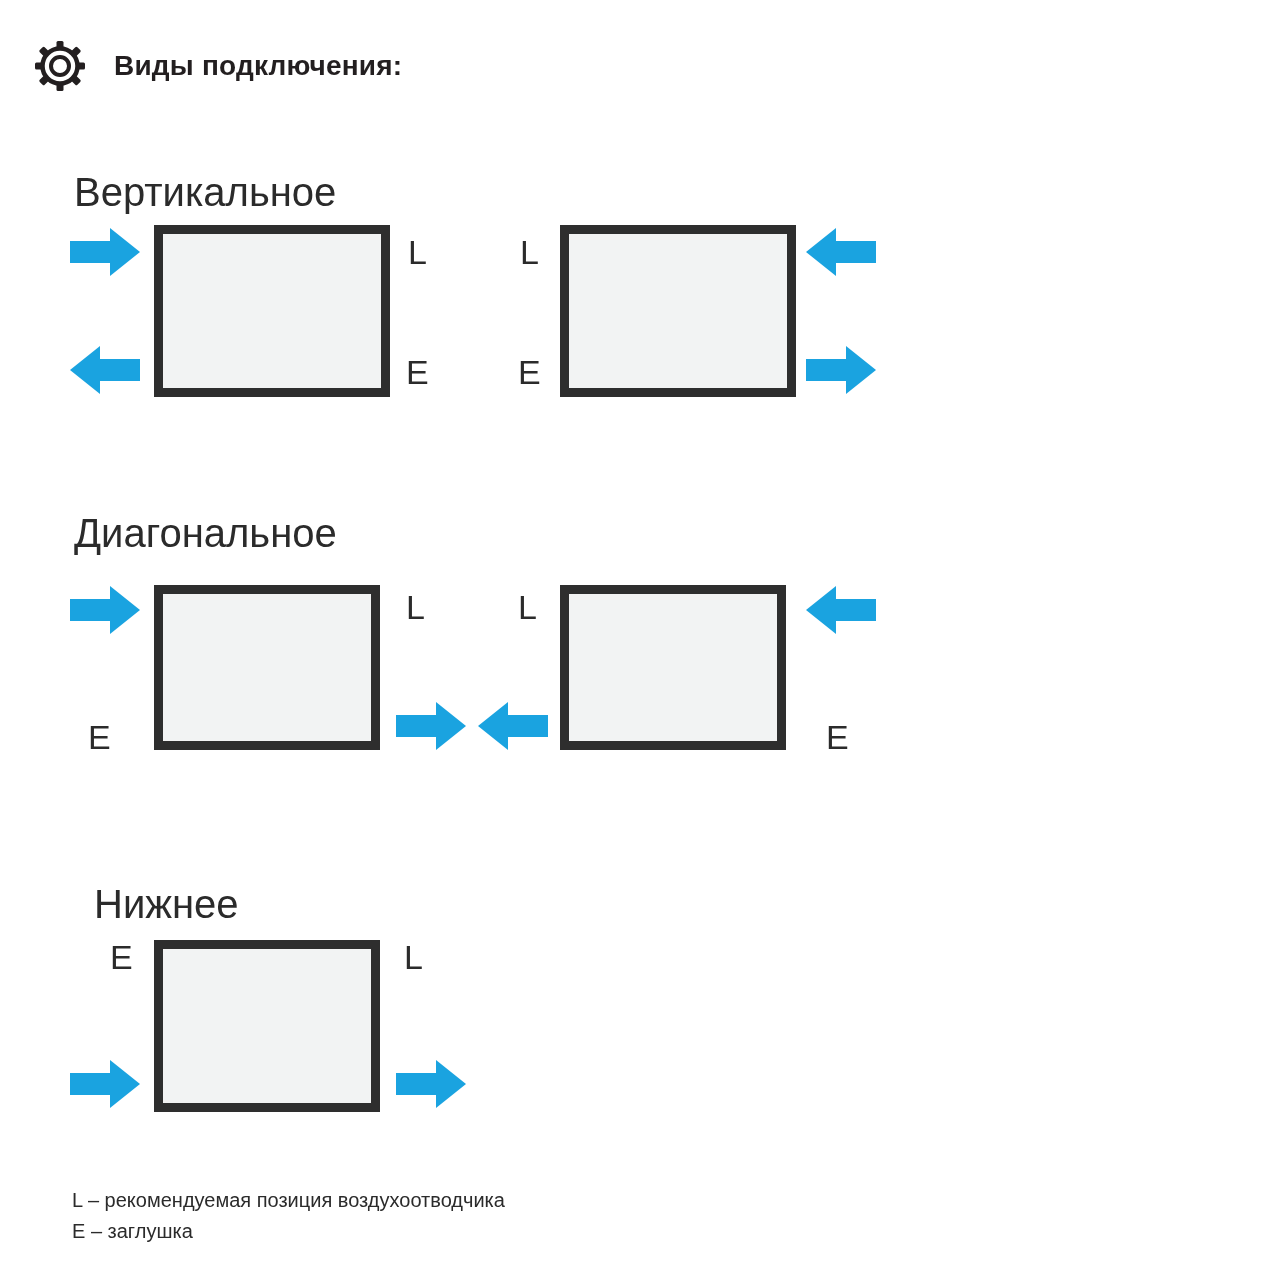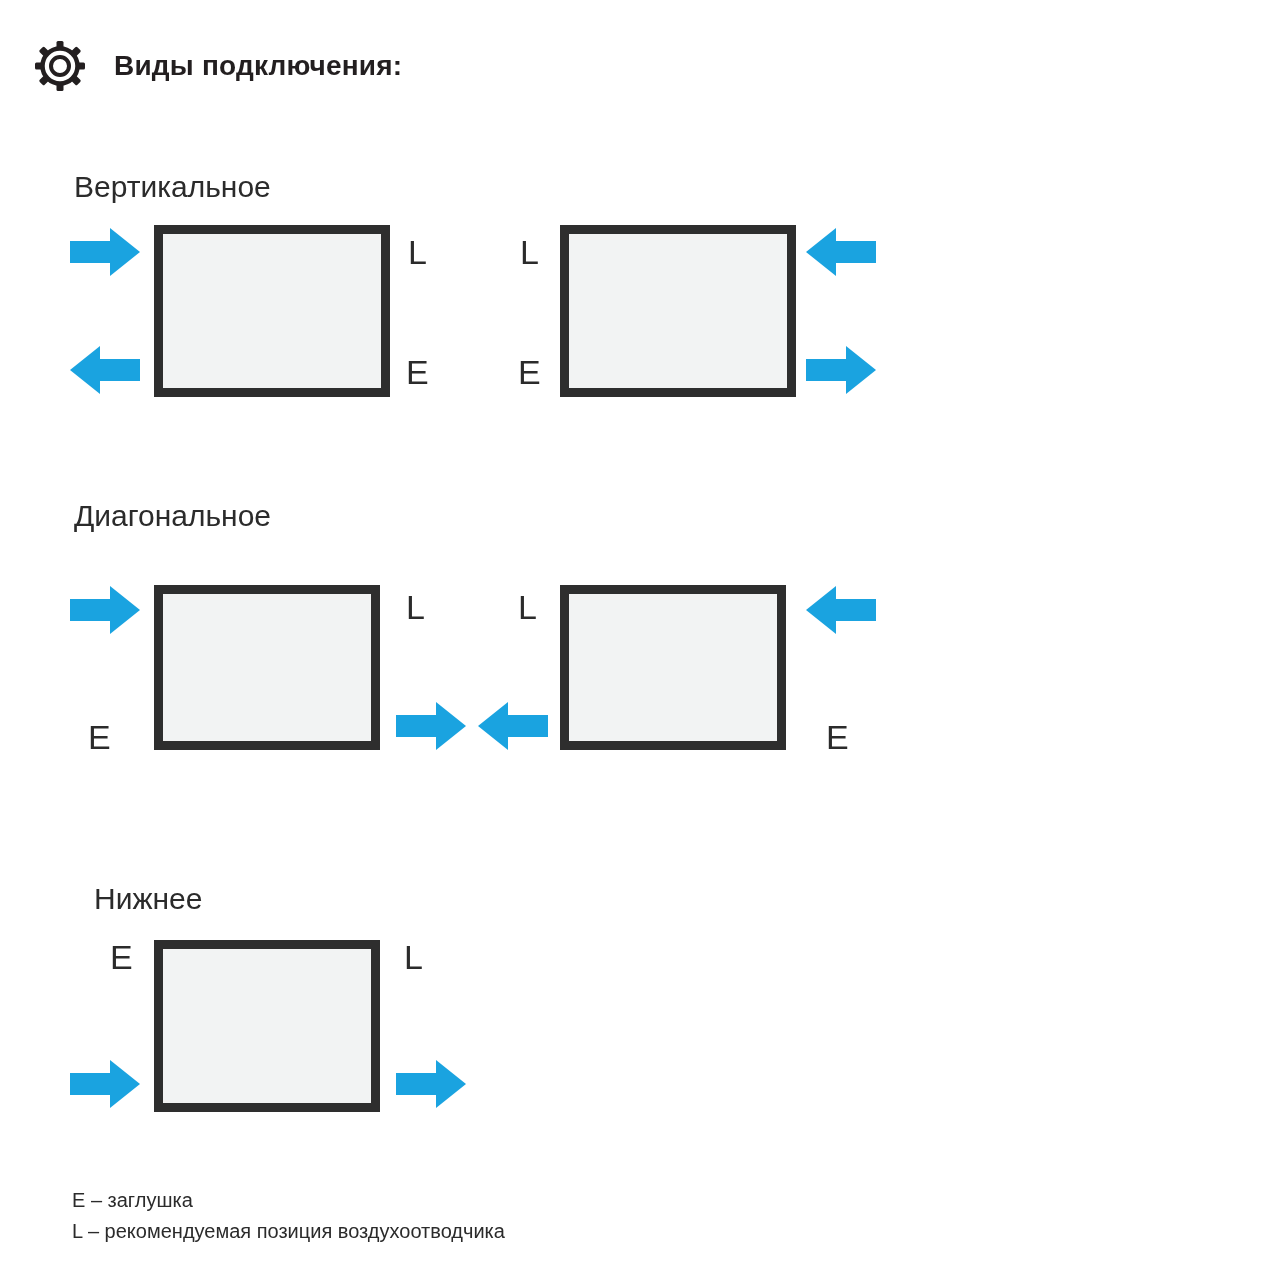--- a/index.html
+++ b/index.html
@@ -38,21 +38,21 @@
     letter-spacing: 0.2px;
     white-space: nowrap;
   }
 
   
   .section {
     position: absolute;
   }
   .section-title {
     position: absolute;
-    font-size: 30px;
+    font-size: 40px;
     color: #2b2b2b;
     white-space: nowrap;
   }
 
   
   .radiator {
     position: absolute;
     box-sizing: border-box;
     background: #f2f3f3;
     border: 9px solid #2e2e2e;
@@ -145,21 +145,21 @@
           <polygon fill="#1aa3e0" points="0,15 40,15 40,2 70,26 40,50 40,37 0,37"></polygon>
         </svg>
     </span>
 
     <span class="lbl" style="left:520px; top:235px;">L</span>
     <span class="lbl" style="left:518px; top:355px;">E</span>
   </div>
 </div>
 
 <div class="section">
-  <div class="section-title" style="left:74px; top:499px;">Диагональное</div>
+  <div class="section-title" style="left:74px; top:511px;">Диагональное</div>
 
   <div>
     <div class="radiator" style="left:154px; top:585px; width:226px; height:165px;"></div>
 
     <span class="arrow" style="left:70px; top:584px;">
       <svg viewBox="0 0 70 52" width="70" height="52">
           <polygon fill="#1aa3e0" points="0,15 40,15 40,2 70,26 40,50 40,37 0,37"></polygon>
         </svg>
     </span>
     <span class="arrow" style="left:396px; top:700px;">
@@ -207,15 +207,15 @@
           <polygon fill="#1aa3e0" points="0,15 40,15 40,2 70,26 40,50 40,37 0,37"></polygon>
         </svg>
     </span>
 
     <span class="lbl" style="left:110px; top:940px;">E</span>
     <span class="lbl" style="left:404px; top:940px;">L</span>
   </div>
 </div>
 
 <div class="legend">
+  <div>L – рекомендуемая позиция воздухоотводчика</div>
   <div>E – заглушка</div>
-  <div>L – рекомендуемая позиция воздухоотводчика</div>
 </div>
 
 </body></html>

